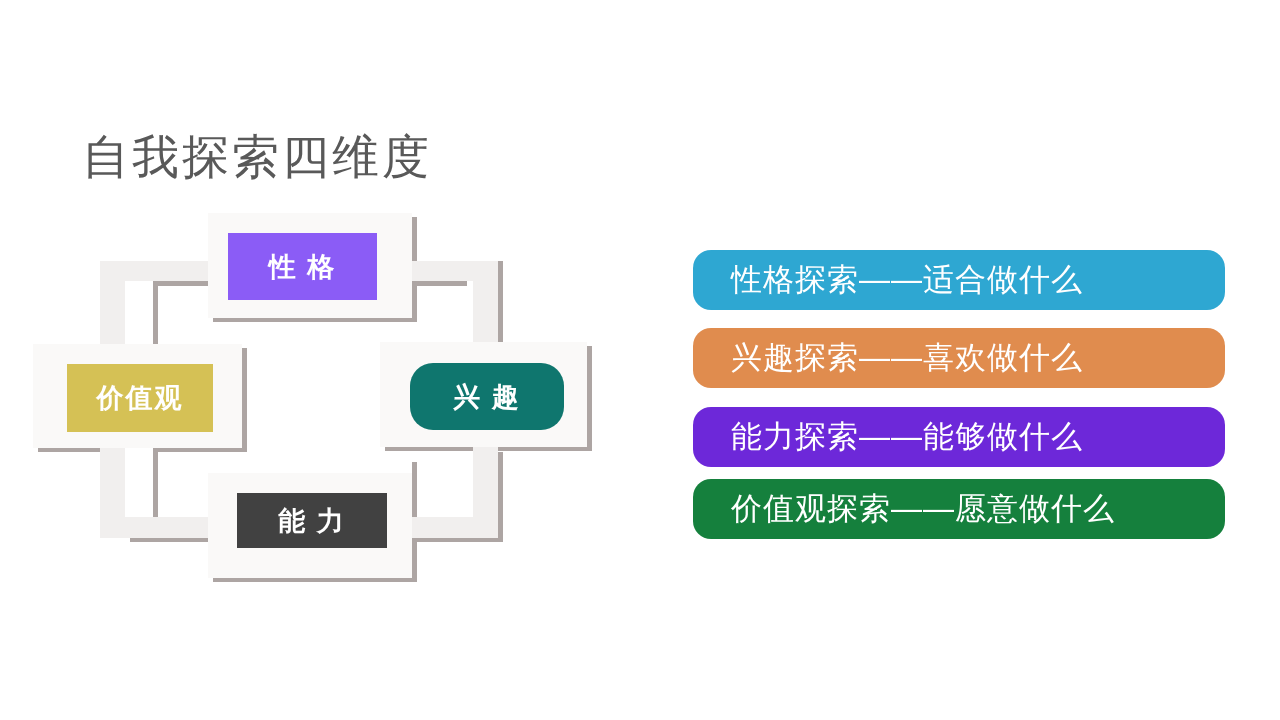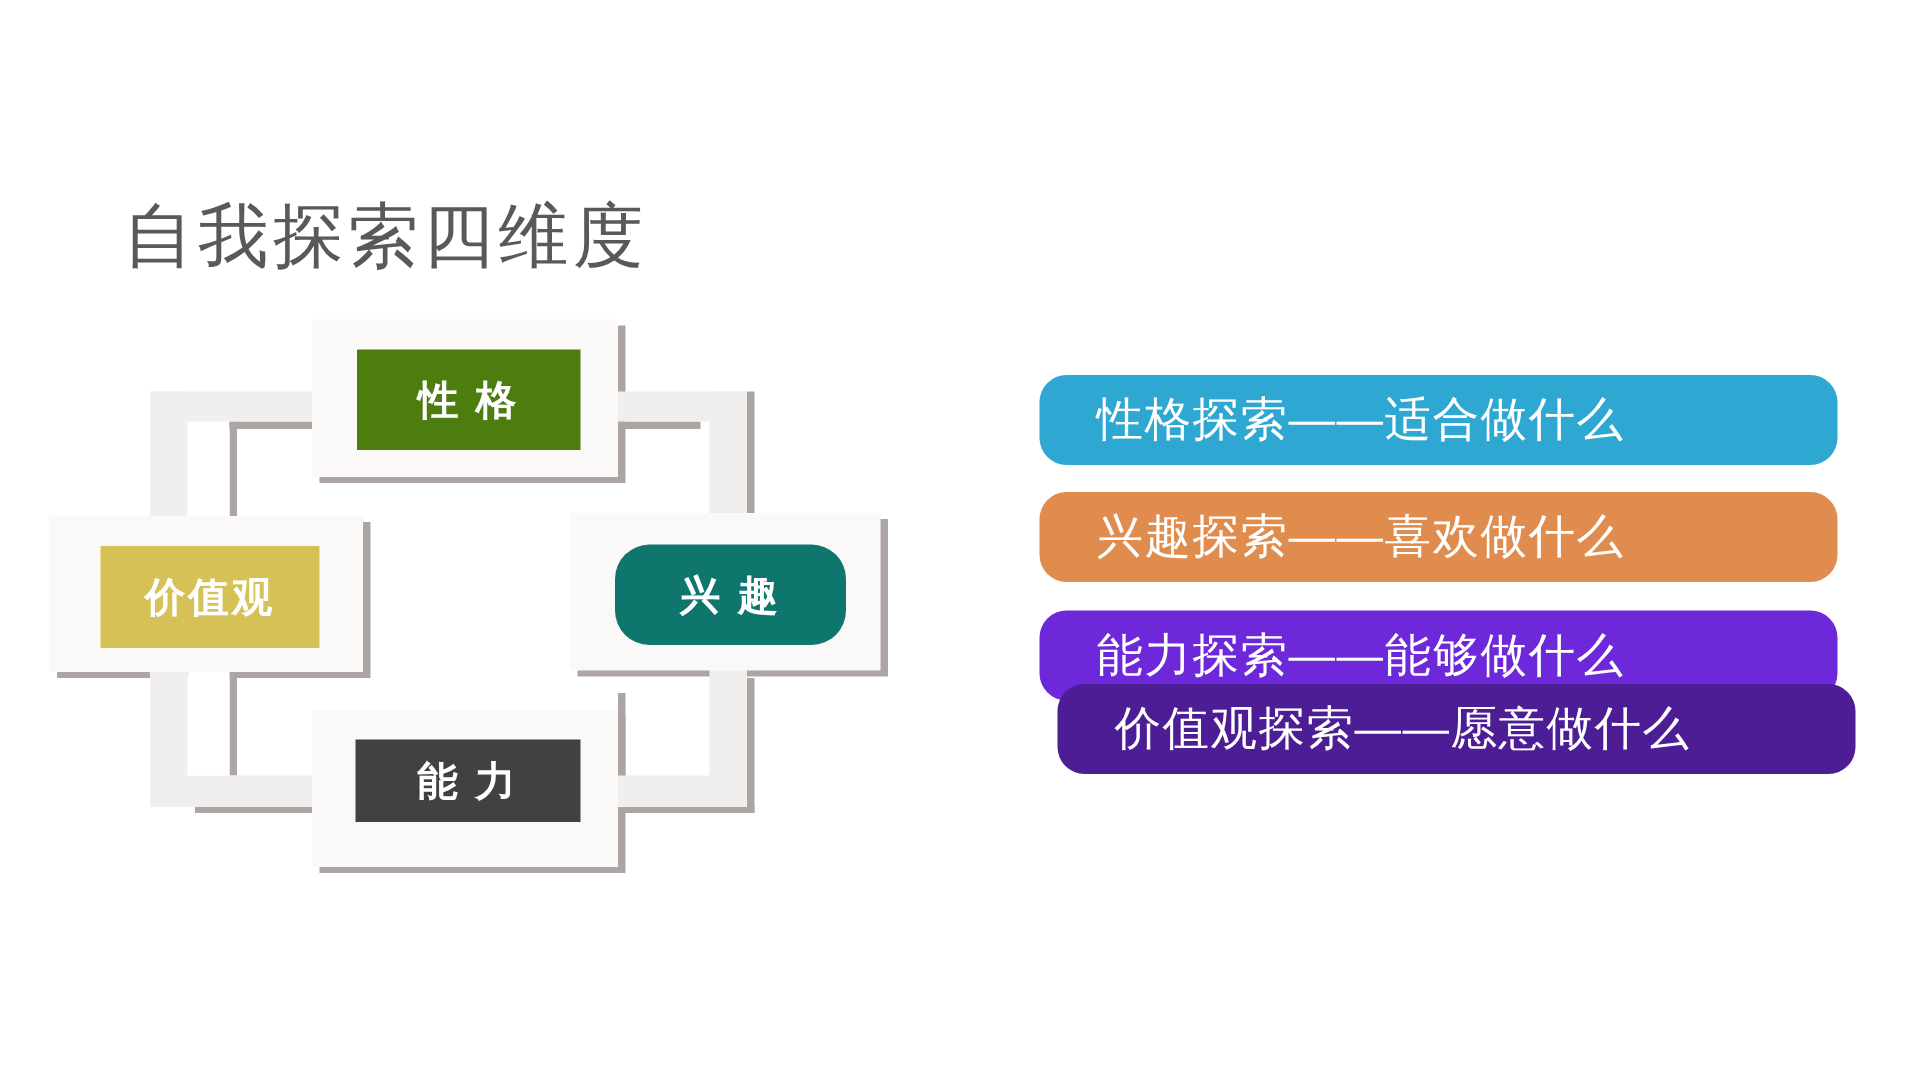--- a/index.html
+++ b/index.html
@@ -49,35 +49,35 @@
   .card-top   {left:208px;top:213px;width:204px;height:105px;}
   .card-left  {left:33px; top:344px;width:209px;height:104px;}
   .card-right {left:380px;top:342px;width:207px;height:105px;}
   .card-bottom{left:208px;top:473px;width:204px;height:105px;}
   
   .node{
     display:flex;align-items:center;justify-content:center;
     color:#ffffff;font-weight:bold;font-size:27px;letter-spacing:2px;
     white-space:nowrap;
   }
-  .node-top   {left:238px;top:233px;width:149px;height:67px;background:#4d7c0f;}
+  .node-top   {left:228px;top:233px;width:149px;height:67px;background:#8b5cf6;}
   .node-left  {left:67px; top:364px;width:146px;height:68px;background:#d5c155;}
   .node-right {left:410px;top:363px;width:154px;height:67px;background:#0f766e;border-radius:23px;}
   .node-bottom{left:237px;top:493px;width:150px;height:55px;background:#414141;}
   
   .banner{
     position:absolute;left:693px;width:532px;height:60px;border-radius:18px;
     display:flex;align-items:center;padding-left:38px;box-sizing:border-box;
     color:#ffffff;font-weight:normal;font-size:31px;letter-spacing:1px;
     white-space:nowrap;
   }
   .banner-1{top:250px;background:#2ea7d2;}
   .banner-2{top:328px;background:#e08c4e;}
   .banner-3{top:407px;background:#6d28d9;}
-  .banner-4{top:456px;background:#4c1d95;margin-left:12px;}
+  .banner-4{top:479px;background:#15803d;}
 </style>
 </head>
 <body>
 
 <div class="slide">
 
   <div class="title">自我探索四维度</div>
 
   <div>
 

